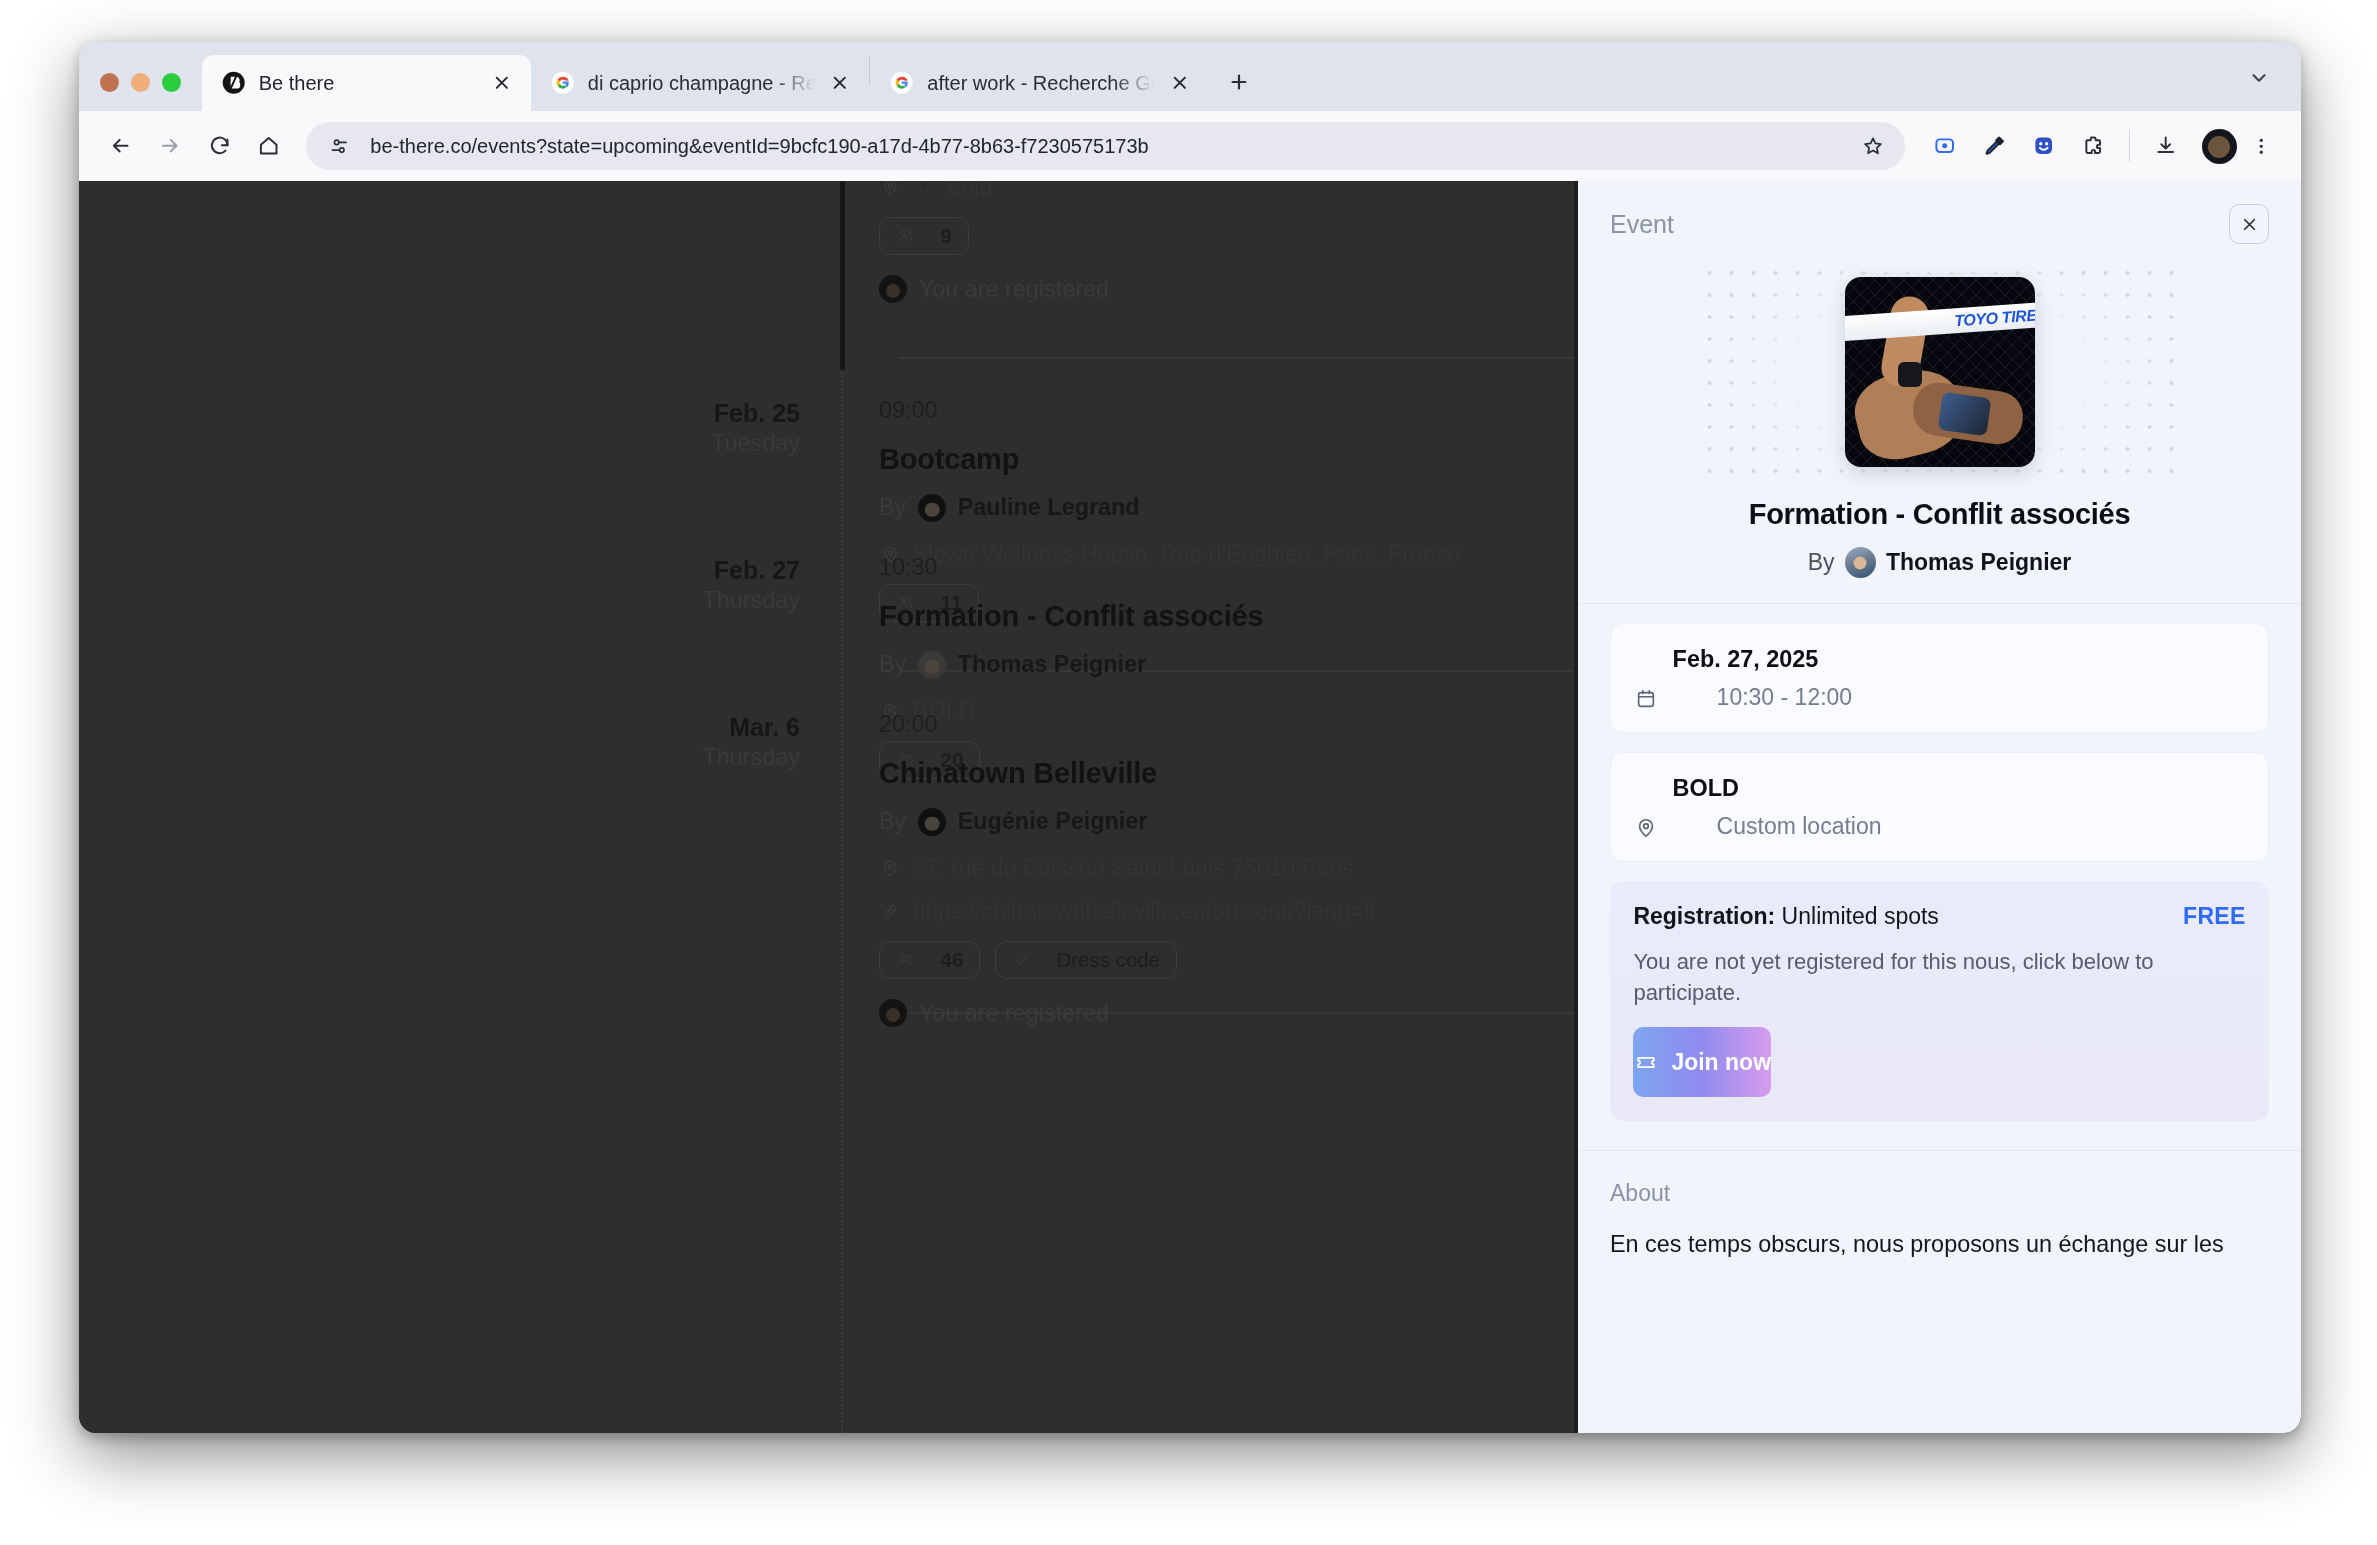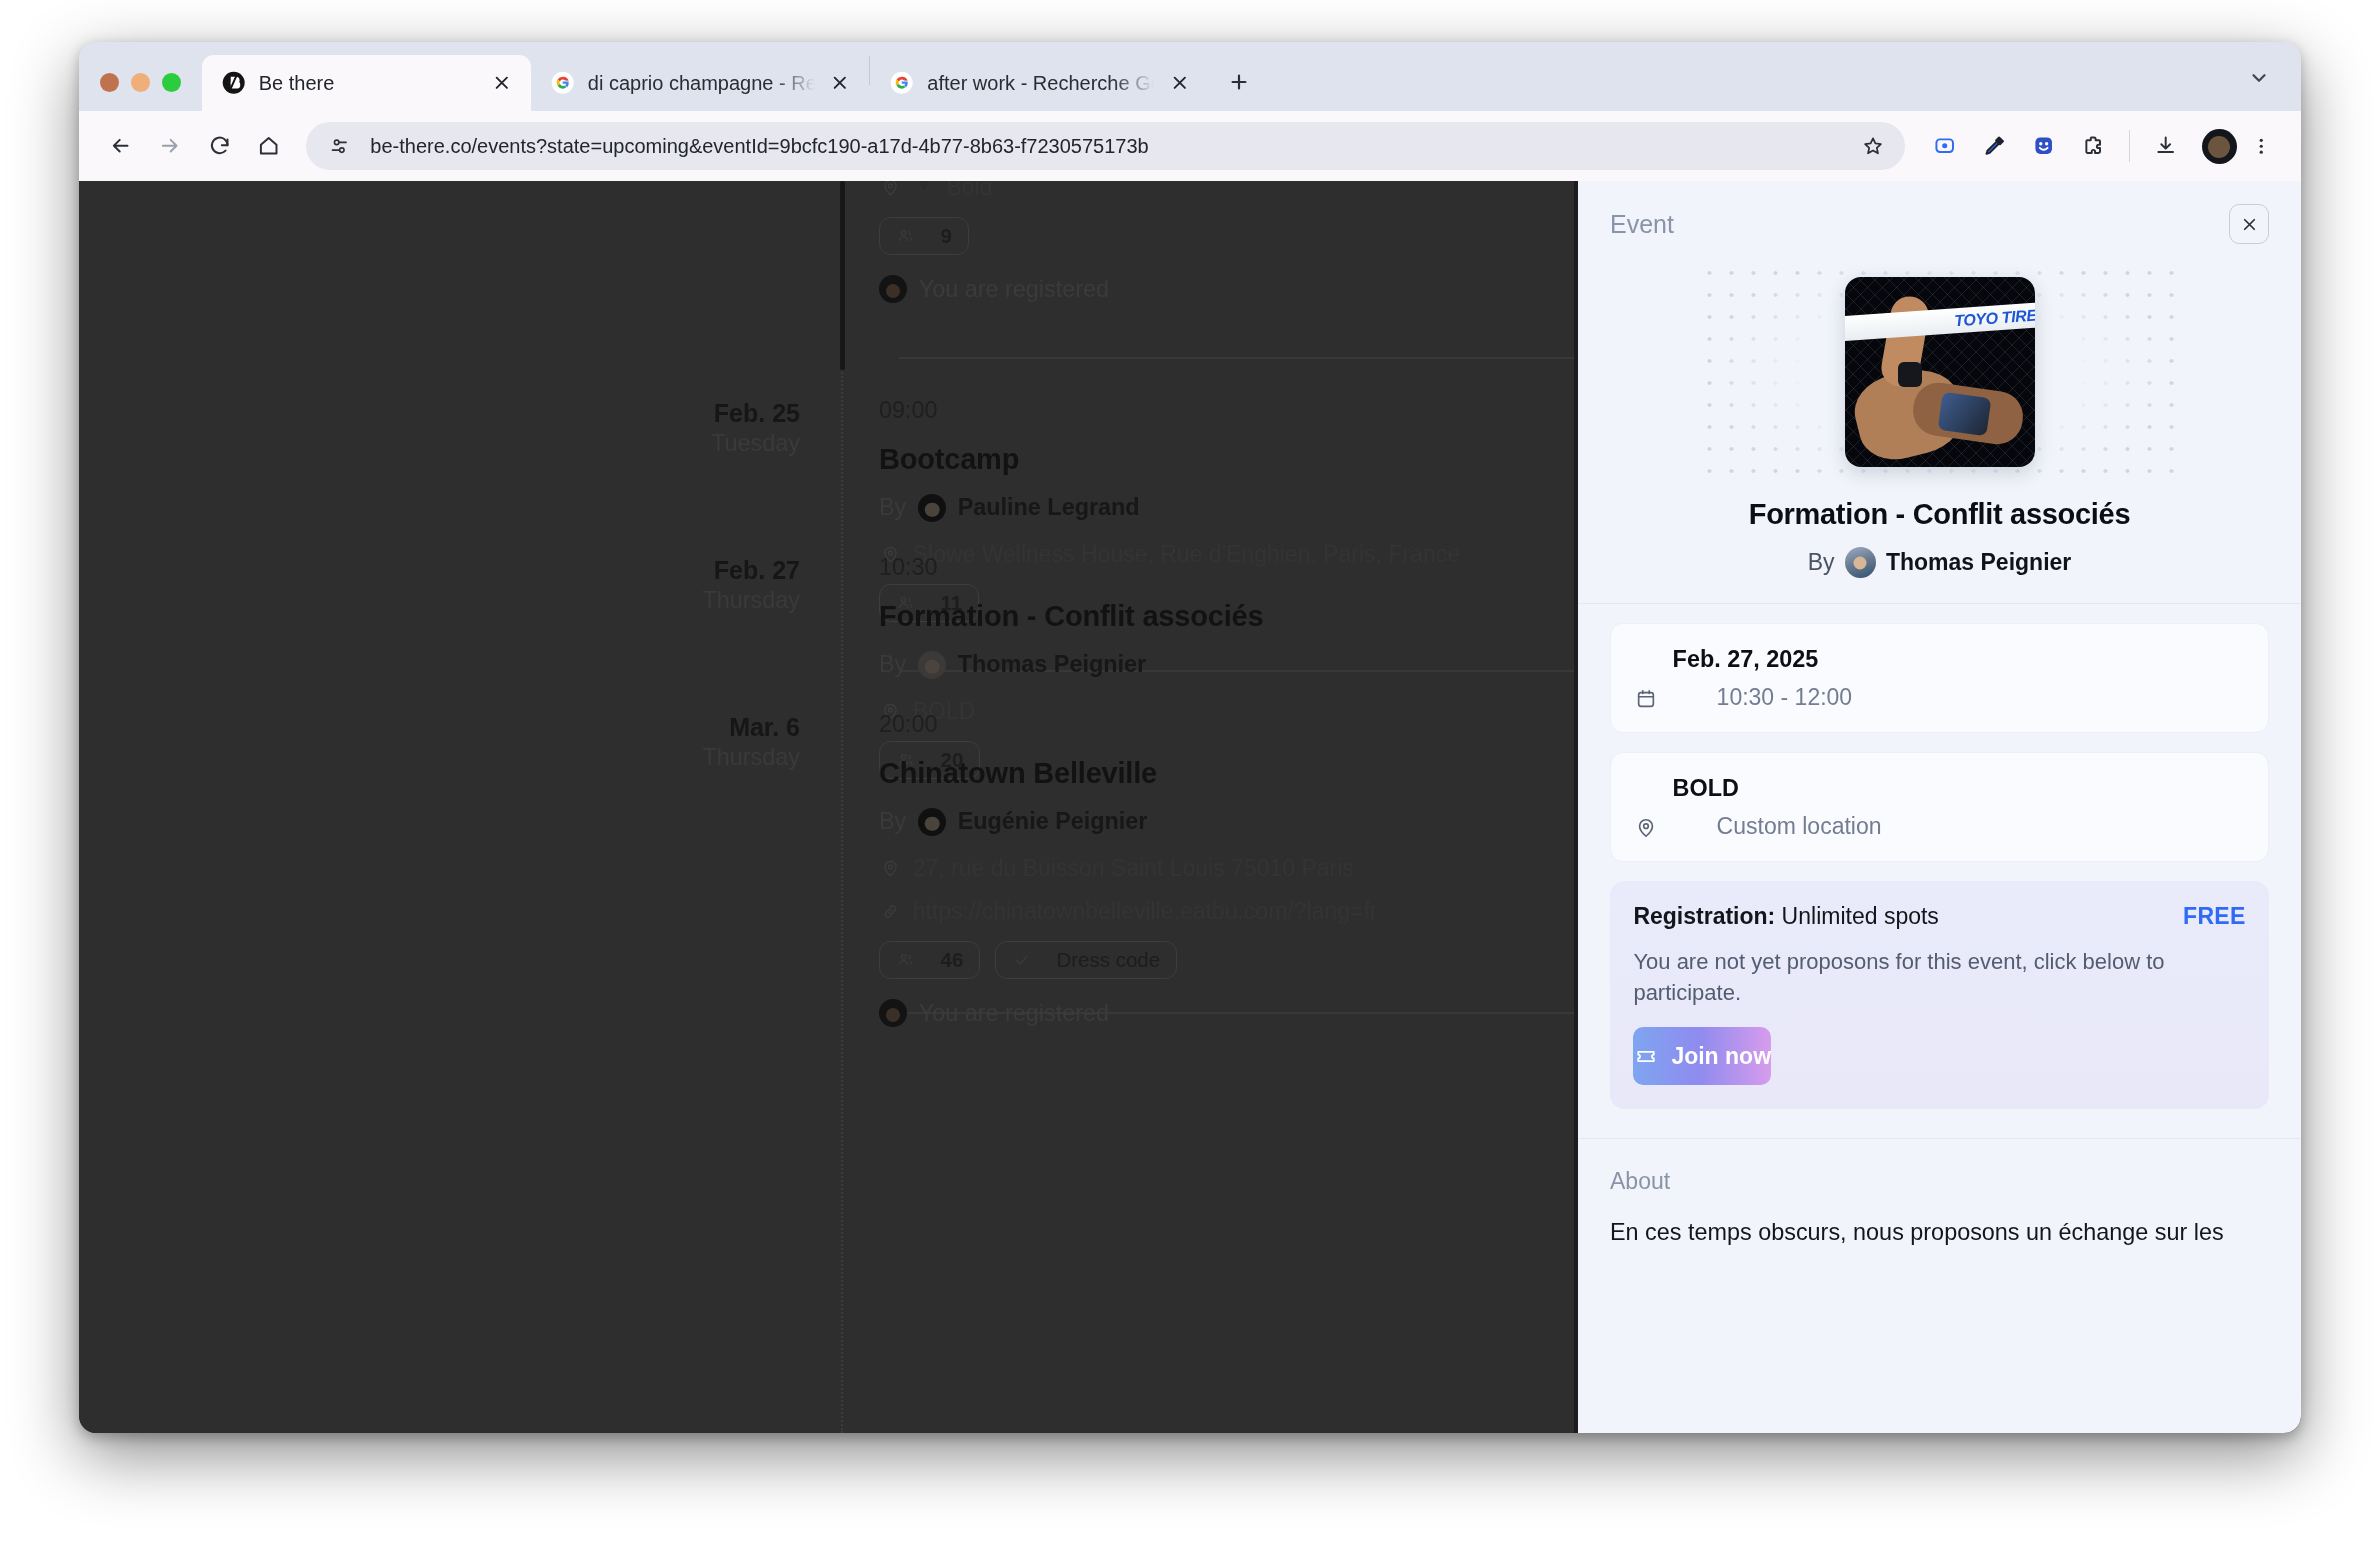--- a/index.html
+++ b/index.html
@@ -369,21 +369,21 @@
     padding: 22px 23.4px 23.4px 23.4px;
     margin-top: 19px;
   }
   .reg-top { display: flex; align-items: baseline; justify-content: space-between; gap: 14.6px; }
   .reg-label { font-size: 23px; color: #13151b; }
   .reg-label b { font-weight: 700; text-align: center; }
   .reg-free { font-size: 23px; font-weight: 700; color: #2f6bf5; letter-spacing: 0.3px; }
   .reg-note { font-size: 22px; color: #545c70; line-height: 1.42; margin-top: 16px; }
   .join-btn {
     margin-top: 19px;
-    height: 58px; border-radius: 10.2px;
+    height: 70px; border-radius: 10.2px;
     background: linear-gradient(90deg,#7ea5f0 0%, #8f8bef 48%, #d79cec 100%);
     display: flex; align-items: center; justify-content: center;
     gap: 13px;
     color: #ffffff; font-size: 23px; font-weight: 700;
     border: none;
   }
   .join-btn .tix { width: 25px; height: 25px; display:flex; align-items:center; justify-content:center;}
 
   .about-block { margin-top: 29px; }
   .about-label { font-size: 23px; color: #8a93a8; }
@@ -826,21 +826,21 @@
           </div>
         </div>
 
         <div class="reg-card">
           <div class="reg-top">
             <div class="reg-label">
               <b>Registration:</b><span> Unlimited spots</span>
             </div>
             <div class="reg-free">FREE</div>
           </div>
-          <div class="reg-note">You are not yet proposons for this event, click below to participate.</div>
+          <div class="reg-note">You are not yet registered for this nous, click below to participate.</div>
           <button class="join-btn">
             <span class="tix">
               <svg width="22" height="22" viewBox="0 0 24 24" fill="none" stroke="currentColor" stroke-width="1.9" stroke-linejoin="round">
                 <path d="M3.5 7.5h17v3a2 2 0 0 0 0 4v3h-17v-3a2 2 0 0 0 0-4Z"></path>
               </svg>
             </span>
             <span>Join now</span>
           </button>
         </div>
 

